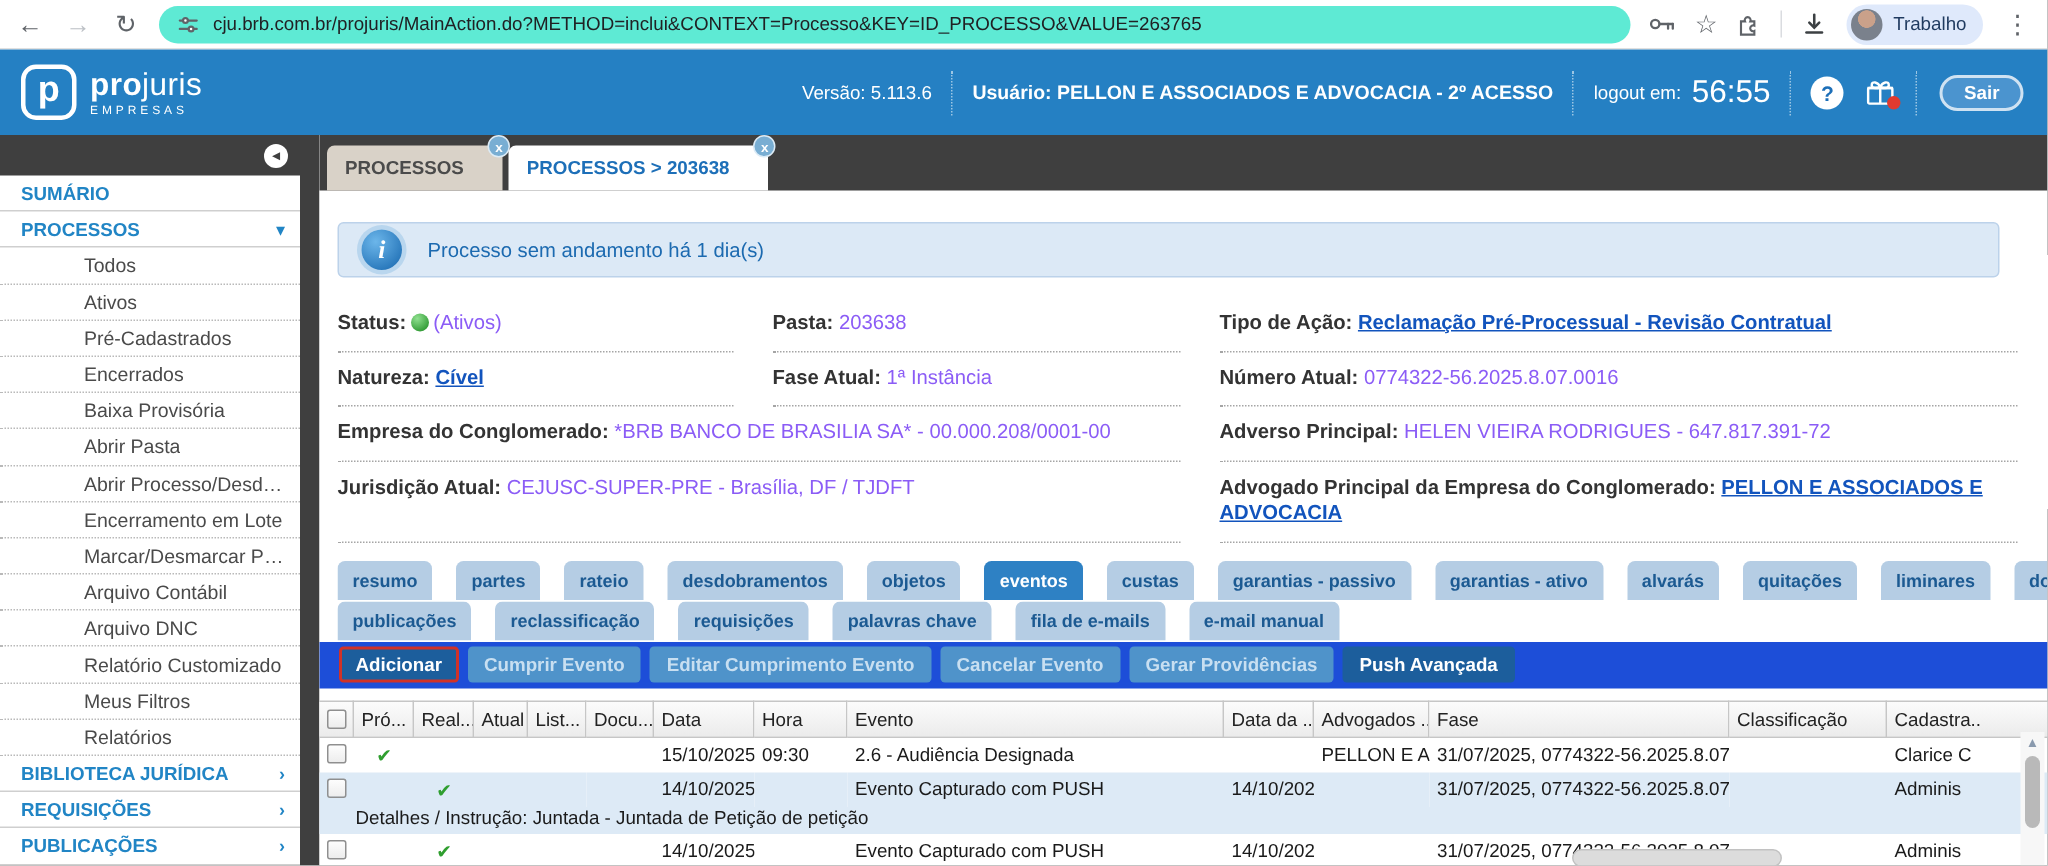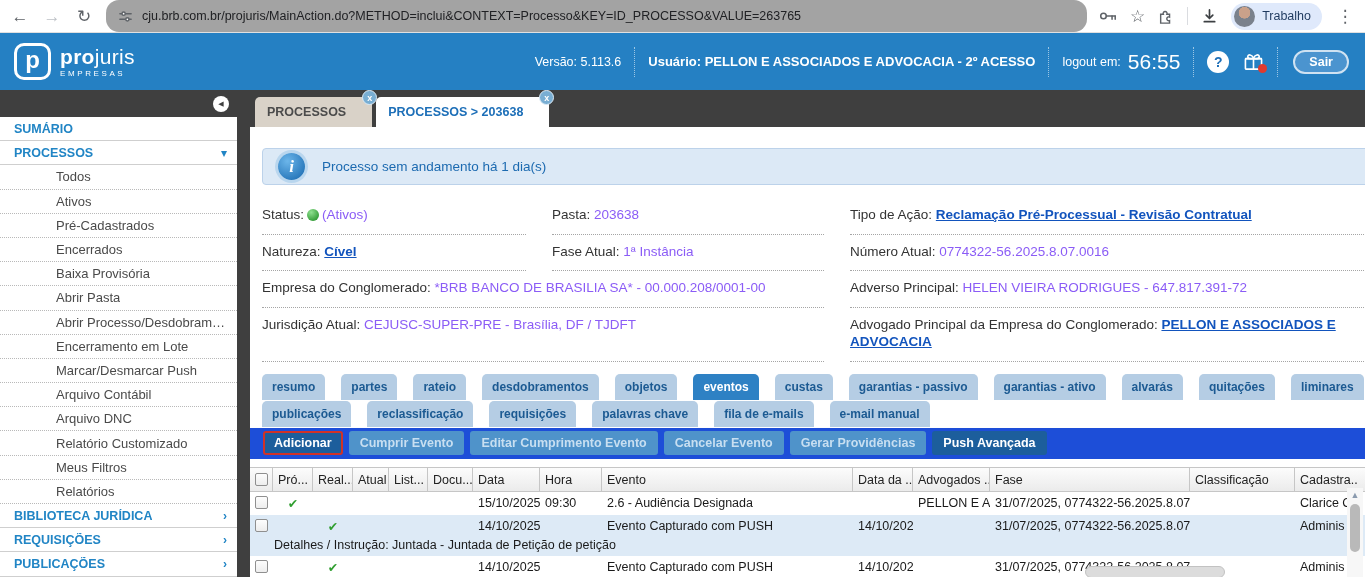--- a/index.html
+++ b/index.html
@@ -4,21 +4,21 @@
 <style>
 *{box-sizing:border-box;margin:0;padding:0}
 html,body{background:#888}
 body{font-family:"Liberation Sans","DejaVu Sans",sans-serif}
 .screen{width:1365px;height:577px;overflow:hidden;position:relative;background:#fff;margin:0 auto}
 
 
 .bbar{height:33px;display:flex;align-items:center;padding:0 10px;gap:12px;background:#fff;border-bottom:1px solid #e0e0e0}
 .navic{font-size:17px;color:#5f6368;width:20px;text-align:center;line-height:1;cursor:default}
 .navic.fwd{color:#bdc1c6}
-.urlpill{flex:1;height:32px;background:#a3a3a3;border-radius:13px;display:flex;align-items:center;padding:0 12px;gap:9px;min-width:0}
+.urlpill{flex:1;height:25px;background:#5eead4;border-radius:13px;display:flex;align-items:center;padding:0 12px;gap:9px;min-width:0}
 .urltext{font-size:12.5px;color:#202124;white-space:nowrap;overflow:hidden;border:none;background:transparent;flex:1}
 .bicons{display:flex;align-items:center;gap:13px}
 .bico svg{display:block}
 .bdiv{width:1px;height:18px;background:#dadce0}
 .profilepill{display:flex;align-items:center;gap:7px;background:#dfe9fb;border-radius:14px;padding:3px 11px 3px 3px}
 .avatar{width:21px;height:21px;border-radius:50%;background:radial-gradient(circle at 50% 32%,#caa18a 32%,#7a818c 34%)}
 .proflabel{font-size:12.5px;color:#1f3a5f}
 .staric{font-size:17px;color:#5f6368;line-height:1}
 
 
@@ -33,21 +33,21 @@
 .hsmall{font-size:12.5px;white-space:nowrap}
 .huser{font-size:13px;font-weight:bold;white-space:nowrap}
 .htimer{font-size:21px;font-weight:normal;margin-left:7px}
 .helpc{width:22px;height:22px;border-radius:50%;background:#fff;color:#1d6fb8;font-weight:bold;display:flex;align-items:center;justify-content:center;font-size:14px}
 .giftwrap{position:relative;margin-left:14px;display:flex}
 .reddot{position:absolute;right:-3px;bottom:-2px;width:9px;height:9px;border-radius:50%;background:#e03a2f}
 .sairbtn{background:#4b94cf;border:2px solid #cfe2f2;border-radius:13px;color:#fff;font-weight:bold;font-size:12.5px;padding:3px 14px;margin-left:2px}
 
 
 .crow{display:flex;height:487px}
-.sidebar{width:237px;background:#fff;display:flex;flex-direction:column}
+.sidebar{width:200px;background:#fff;display:flex;flex-direction:column}
 .sbtop{height:27px;background:#3f3f3f;display:flex;justify-content:flex-end;align-items:center;padding-right:8px;flex:none}
 .collapse{width:16px;height:16px;border-radius:50%;background:#fff;color:#3f3f3f;font-size:7px;display:flex;align-items:center;justify-content:center}
 .snavwrap{flex:1;overflow:hidden}
 .snav{height:24.2px;display:flex;align-items:center;padding:0 10px 0 14px;border-bottom:1px dotted #b9b9b9;font-size:13px;color:#4a4a4a;white-space:nowrap}
 .snav .slabel{overflow:hidden;text-overflow:ellipsis}
 .snav.top{color:#2185c5;font-weight:bold;font-size:12.5px}
 .snav.sub{padding-left:56px}
 .snav.edge{border-bottom:1px solid #cfcfcf}
 .chev{margin-left:auto;color:#2185c5;font-size:12px}
 .darkstrip{width:13px;background:#3f3f3f}
@@ -61,21 +61,21 @@
 .closebadge{position:absolute;top:-7px;right:-5px;width:15px;height:15px;border-radius:50%;background:#79aed3;color:#fff;font-size:9px;font-weight:bold;display:flex;align-items:center;justify-content:center;border:1px solid #dcebf6}
 
 
 .maininner{padding:21px 0 0 12px}
 .banner{width:1108px;height:37px;background:#dce9f6;border:1px solid #bcd2ea;border-radius:4px;display:flex;align-items:center;gap:17px;padding:0 15px;margin-bottom:13px}
 .infoicon{width:27px;height:27px;border-radius:50%;background:radial-gradient(circle at 35% 30%,#6cb6ea,#1465ad);color:#fff;font-weight:bold;font-style:italic;font-family:"Liberation Serif",serif;display:flex;align-items:center;justify-content:center;font-size:17px;box-shadow:0 0 0 3px #b9d6ee}
 .bannertext{color:#1c6ab0;font-size:13.5px}
 .details{display:grid;grid-template-columns:290px 298px 1fr;width:1120px}
 .field{border-bottom:1px dotted #a5a5a5;padding:8px 0 10px 0;margin-right:26px;font-size:13.5px;line-height:1.3}
 .field.c3{margin-right:0}
-.flabel{font-weight:normal;color:#333}
+.flabel{font-weight:bold;color:#333}
 .fvalue{color:#8b5cf6}
 a.linkv{color:#1254bd;text-decoration:underline;font-weight:bold;cursor:pointer}
 .span2{grid-column:1 / span 2}
 .statusdot{display:inline-block;width:12px;height:12px;border-radius:50%;background:radial-gradient(circle at 35% 28%,#8fe08f,#17871c);vertical-align:-2px;margin:0 3px}
 
 
 .subtabs{margin-top:12px}
 .strow{display:flex;gap:16px;margin-bottom:1px;overflow:hidden}
 .stab{padding:6px 10px;background:#b5cde4;color:#1c5a92;border-radius:5px 5px 0 0;font-size:12px;font-weight:bold;white-space:nowrap}
 .stab.active{background:#2e81c4;color:#fff}

